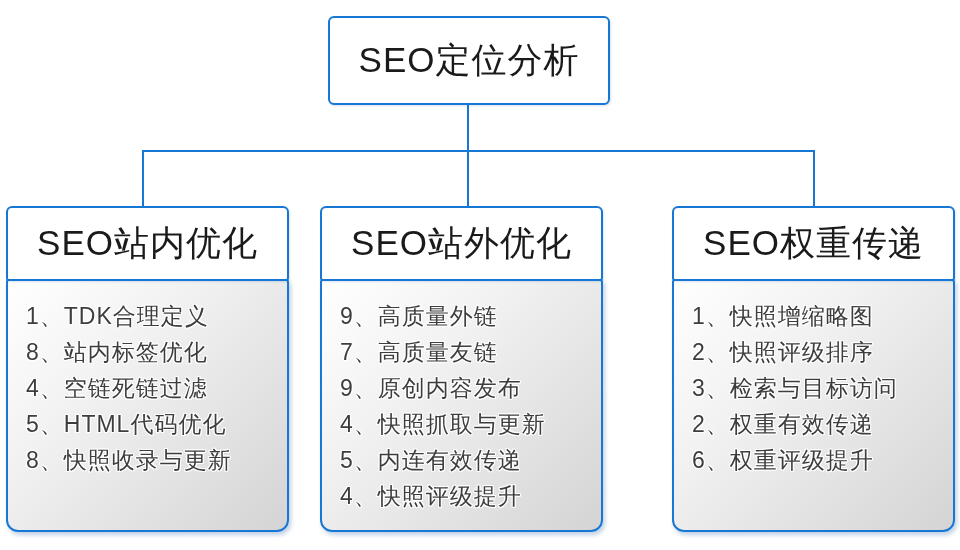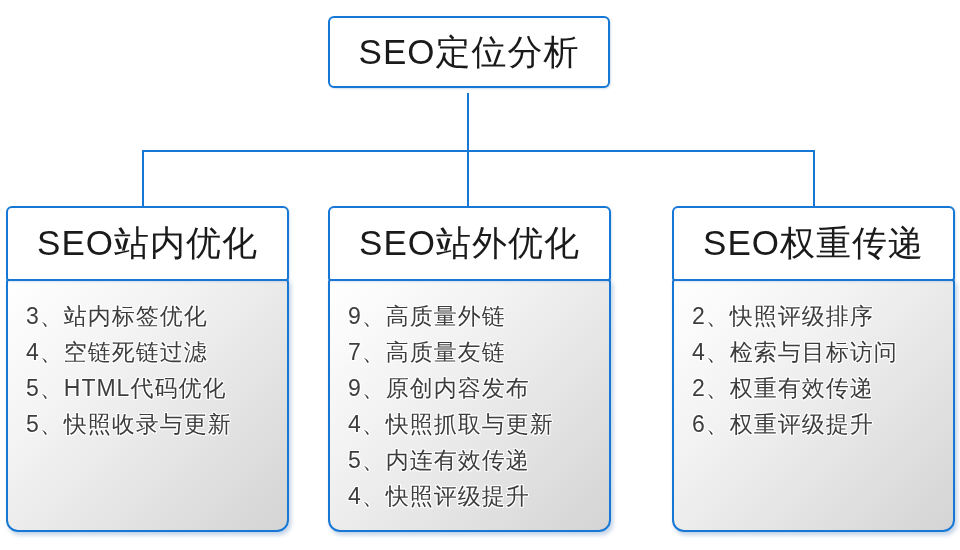--- a/index.html
+++ b/index.html
@@ -16,21 +16,21 @@
 
   
   .line { position: absolute; background: #1777d4; }
   .line.v { width: 2px; }
   .line.h { height: 2px; }
 
   
   .root-box {
     position: absolute;
     left: 328px; top: 16px;
-    width: 282px; height: 72px;
+    width: 282px; height: 89px;
     background: #ffffff;
     border: 2px solid #1777d4;
     border-radius: 6px;
     display: flex; align-items: center; justify-content: center;
     box-shadow: 1px 1px 2px rgba(30, 90, 160, 0.18);
   }
   .root-title {
     font-size: 35px;
     color: #1a1a1a;
     letter-spacing: 1px;
@@ -87,46 +87,48 @@
 
   <div class="root-box">
     <span class="root-title">SEO定位分析</span>
   </div>
 
   <div class="branch" style="left:6px">
     <div class="branch-header">
       <span class="branch-title">SEO站内优化</span>
     </div>
     <div class="branch-body">
-      <div class="branch-item">3、站内标签优化</div>
+      <div class="branch-item">1、TDK合理定义</div>
+      <div class="branch-item">8、站内标签优化</div>
       <div class="branch-item">4、空链死链过滤</div>
       <div class="branch-item">5、HTML代码优化</div>
-      <div class="branch-item">5、快照收录与更新</div>
+      <div class="branch-item">8、快照收录与更新</div>
     </div>
   </div>
 
-  <div class="branch" style="left:328px">
+  <div class="branch" style="left:320px">
     <div class="branch-header">
       <span class="branch-title">SEO站外优化</span>
     </div>
     <div class="branch-body">
       <div class="branch-item">9、高质量外链</div>
       <div class="branch-item">7、高质量友链</div>
       <div class="branch-item">9、原创内容发布</div>
       <div class="branch-item">4、快照抓取与更新</div>
       <div class="branch-item">5、内连有效传递</div>
       <div class="branch-item">4、快照评级提升</div>
     </div>
   </div>
 
   <div class="branch" style="left:672px">
     <div class="branch-header">
       <span class="branch-title">SEO权重传递</span>
     </div>
     <div class="branch-body">
+      <div class="branch-item">1、快照增缩略图</div>
       <div class="branch-item">2、快照评级排序</div>
-      <div class="branch-item">4、检索与目标访问</div>
+      <div class="branch-item">3、检索与目标访问</div>
       <div class="branch-item">2、权重有效传递</div>
       <div class="branch-item">6、权重评级提升</div>
     </div>
   </div>
 
 </div>
 
 </body></html>

